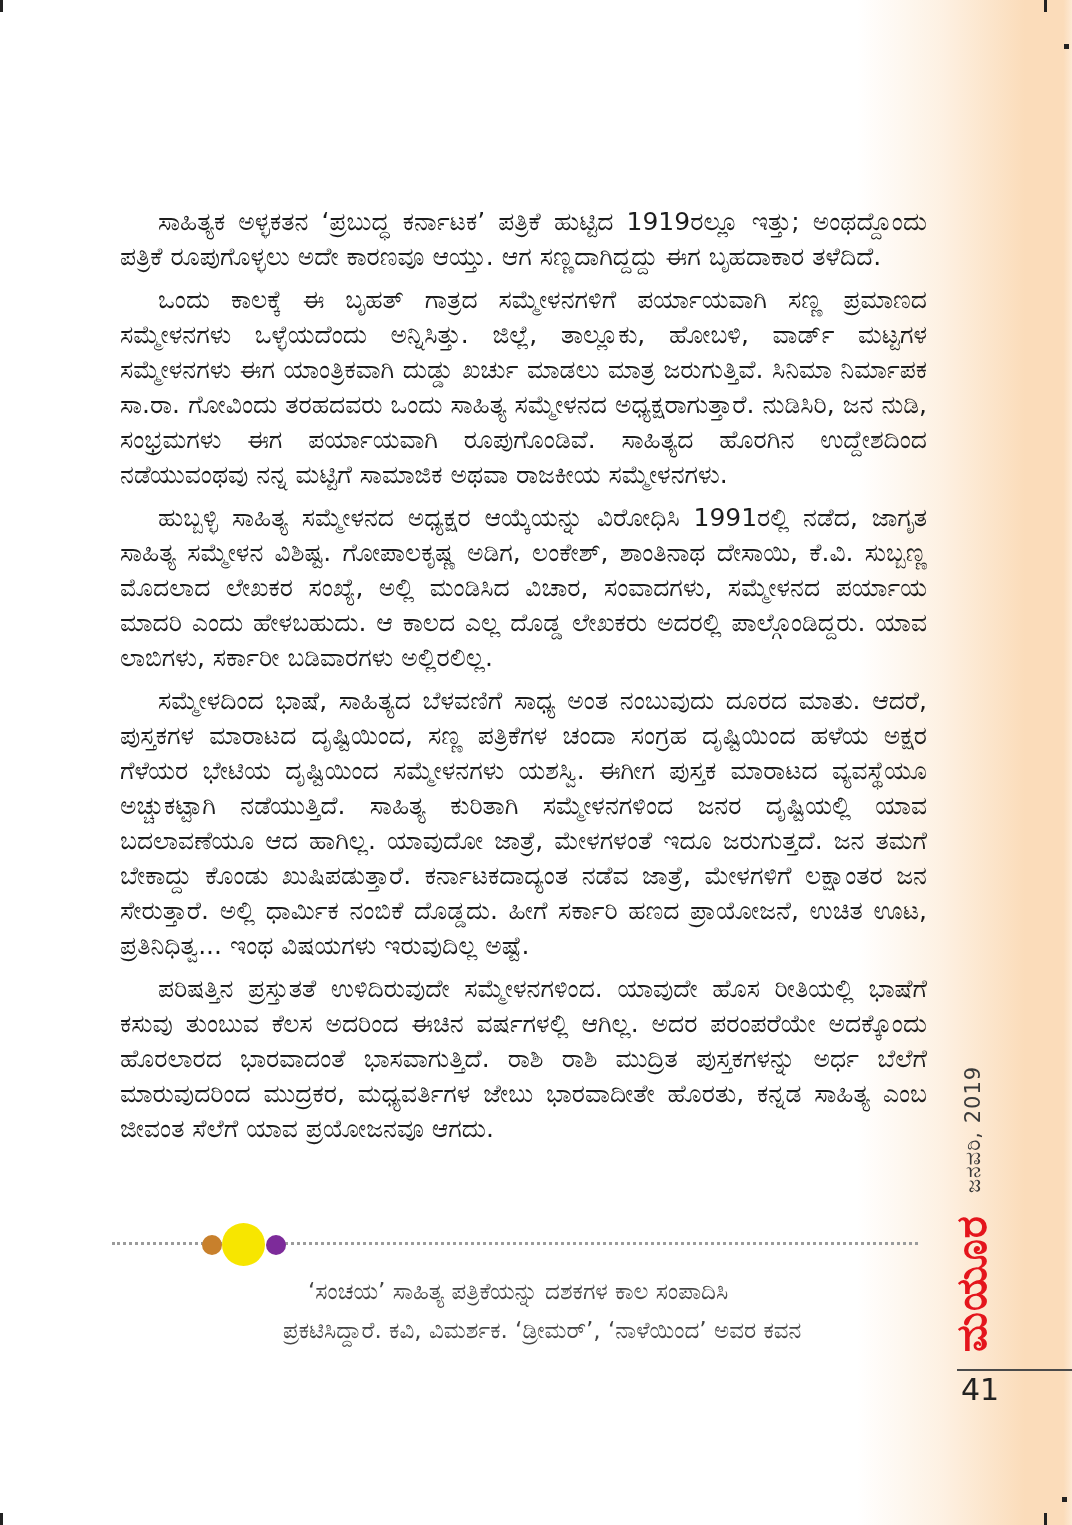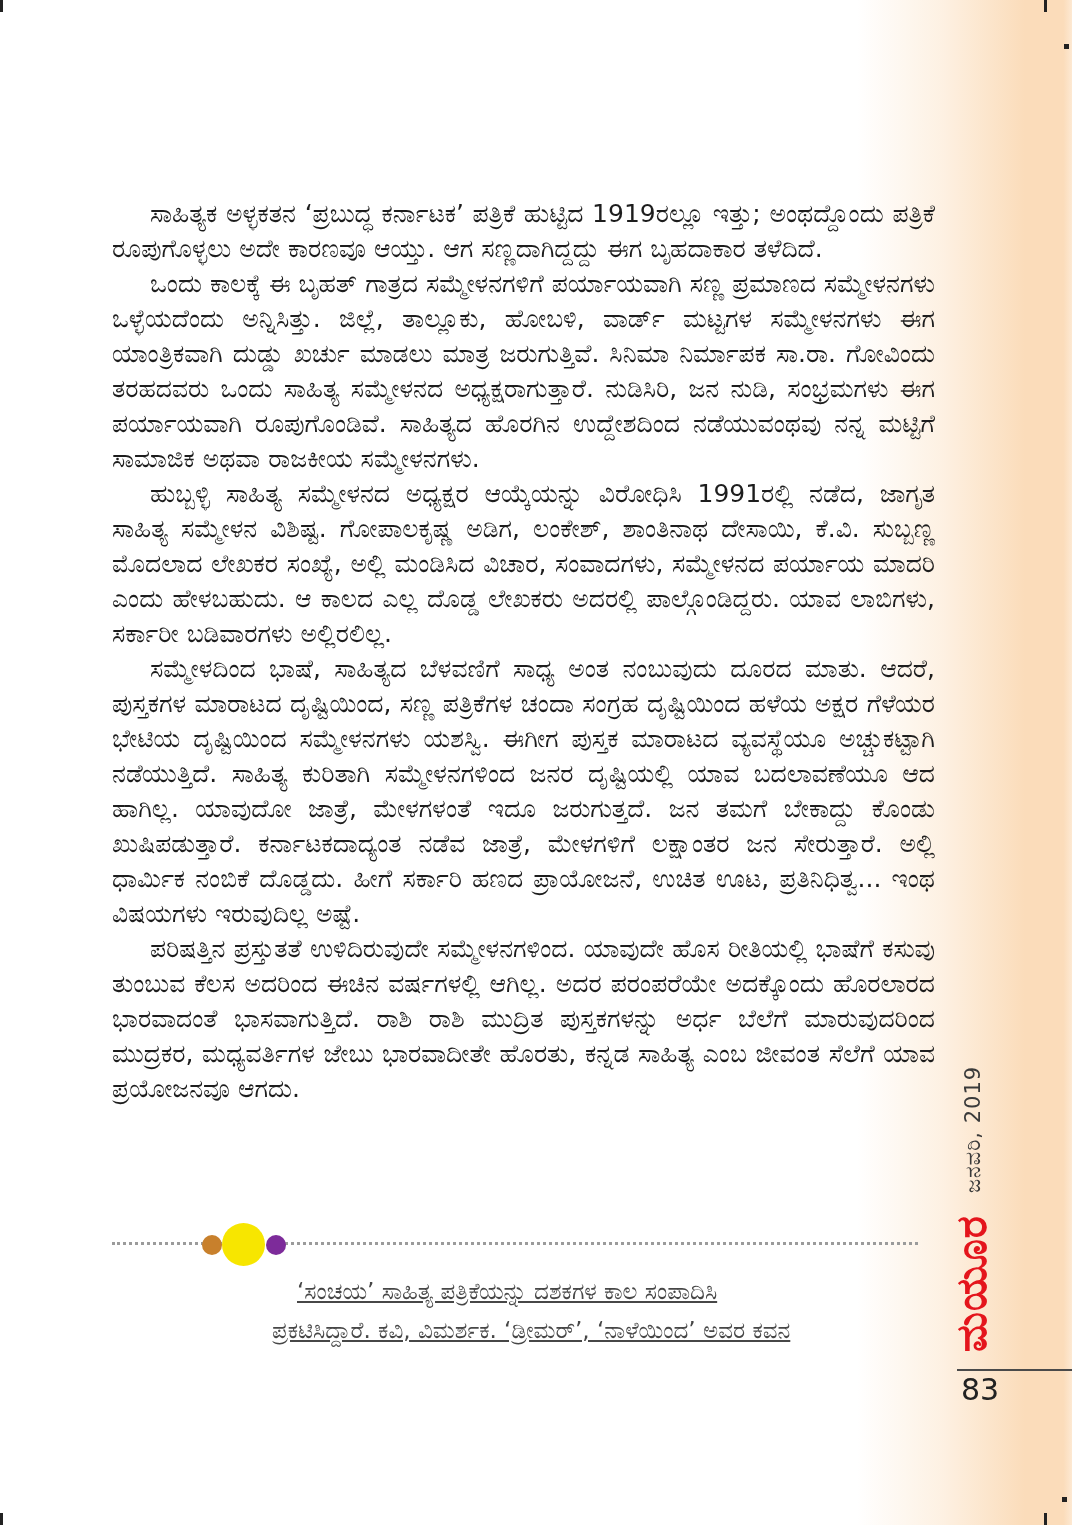--- a/index.html
+++ b/index.html
@@ -35,44 +35,43 @@
   
   .article {
     position: absolute;
     left: 112px; top: 196px;
     width: 823px;
     color: #1d1d1d;
     font-size: 25px;
     line-height: 35px;
     text-align: justify;
   }
-  .article p { margin: 0; text-indent: 38px; }
+  .article p { margin: 8px; text-indent: 38px; }
 
   
   .separator-line {
     position: absolute;
     left: 112px; top: 1242px;
     width: 806px; height: 0;
     border-top: 3px dotted #9b9b9b;
   }
   .sep-dot { position: absolute; border-radius: 50%; }
   .sep-dot.orange { left: 202px; top: 1235px; width: 20px; height: 20px; }
   .sep-dot.yellow { left: 222px; top: 1223px; width: 43px; height: 43px; }
   .sep-dot.purple { left: 266px; top: 1235px; width: 20px; height: 20px; }
 
   
   .author-note {
     position: absolute;
-    left: 272px; top: 1272px;
+    left: 283px; top: 1272px;
     width: 585px;
     color: #474747;
     font-size: 23px;
     line-height: 39px;
     text-align: left;
-    text-decoration: underline;
   }
   .author-note .line.first { padding-left: 25px; }
 
   
   .issue-date {
     position: absolute;
     left: 961px; top: 1193px;
     transform: rotate(-90deg);
     transform-origin: 0 0;
     white-space: nowrap;
@@ -134,15 +133,15 @@
 
   <div class="author-note">
     <div class="line first">‘ಸಂಚಯ’ ಸಾಹಿತ್ಯ ಪತ್ರಿಕೆಯನ್ನು ದಶಕಗಳ ಕಾಲ ಸಂಪಾದಿಸಿ</div>
     <div class="line">ಪ್ರಕಟಿಸಿದ್ದಾರೆ. ಕವಿ, ವಿಮರ್ಶಕ. ‘ಡ್ರೀಮರ್’, ‘ನಾಳೆಯಿಂದ’ ಅವರ ಕವನ</div>
   </div>
 
   <div class="issue-date">ಜನವರಿ, 2019</div>
   <div class="magazine-name">ಮಯೂರ</div>
 
   <div class="page-rule"></div>
-  <div class="page-number">83</div>
+  <div class="page-number">41</div>
 
 </div>
 
 </body></html>

